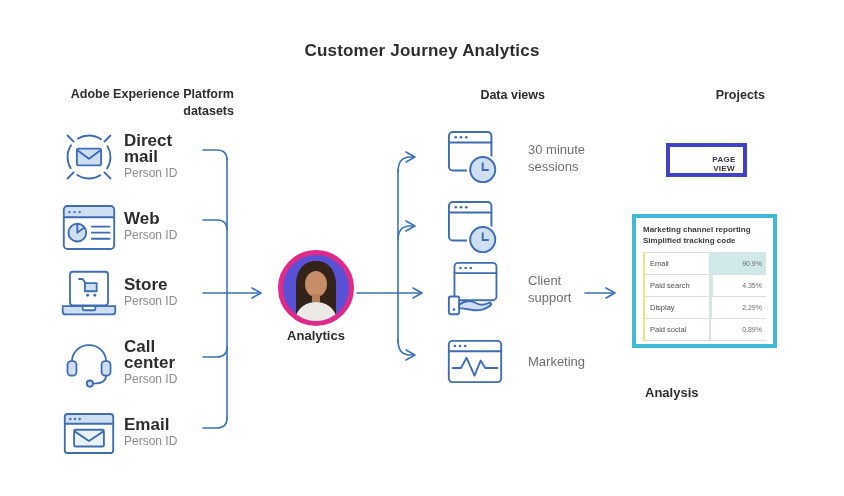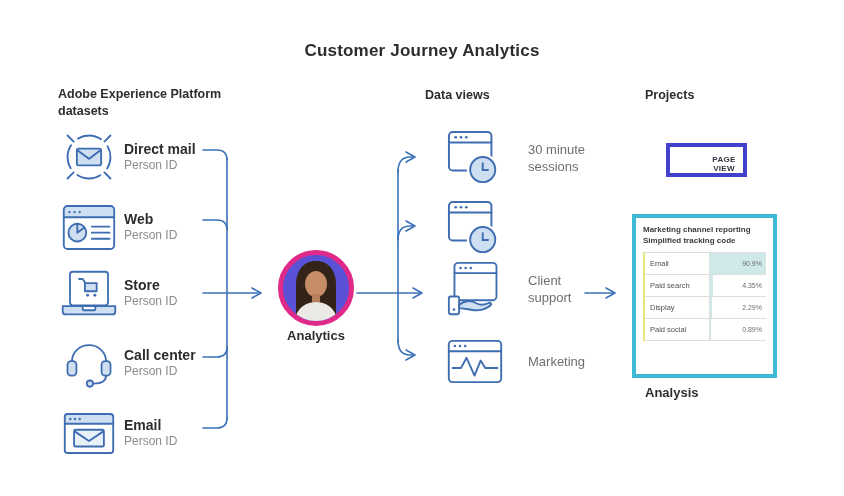--- a/index.html
+++ b/index.html
@@ -4,30 +4,30 @@
 <style>
   * { margin:0; padding:0; box-sizing:border-box; }
   html,body { background:#ffffff; }
   body { font-family:"Liberation Sans","DejaVu Sans",sans-serif; }
   .canvas { position:relative; width:844px; height:496px; background:#fff; overflow:hidden;border-radius:18px; }
 
   .page-title { position:absolute; left:0; right:0; top:41px; text-align:center;
     font-size:17px; font-weight:bold; color:#2d2d2d; letter-spacing:.2px; }
 
   .col-header { position:absolute; font-size:12.5px; font-weight:bold; color:#2d2d2d;
-    text-align:left; line-height:17px; }
+    text-align:right; line-height:17px; }
   #hdr-datasets { left:58px; top:86px; width:176px; }
   #hdr-dataviews { left:425px; top:87px; width:120px; }
   #hdr-projects { left:645px; top:87px; width:120px; }
 
   
   .ds-item { position:absolute; left:60px; width:150px; height:62px; display:flex; align-items:center; }
   .ds-icon { width:58px; height:58px; flex:0 0 58px; display:flex; align-items:center; justify-content:center; }
   .ds-text { margin-left:6px; line-height:16px; }
-  .ds-label { font-size:14px; font-weight:bold; color:#2d2d2d; }
+  .ds-label { font-size:17px; font-weight:bold; color:#2d2d2d; }
   .ds-sub { font-size:12px; color:#8c8c8c; }
 
   
   .dv-item { position:absolute; left:446px; display:flex; align-items:center; }
   .dv-icon { width:58px; height:58px; flex:0 0 58px; display:flex; align-items:center; justify-content:center; }
   .dv-label { margin-left:24px; width:72px; font-size:13px; color:#6f6f6f; line-height:17px; }
 
   
   .avatar { position:absolute; left:278px; top:250px; width:76px; height:76px;
     border-radius:50%; border:5px solid #e02a8a; background:#5a52d6; overflow:hidden; }
@@ -37,21 +37,21 @@
 
   
   .card { position:absolute; background:#fff; }
   .card-pageview { left:666px; top:143px; width:81px; height:34px; border:4px solid #4340c9; z-index:1; text-align:center; }
   .card-pageview .card-cap { margin-top:8px; }
   .card-revenue { left:645px; top:167px; width:115px; height:58px; border:4px solid #e2357f; z-index:2; text-align:center; overflow:hidden; }
   .card-revenue .card-cap { margin-top:9px; }
   .card-cap { font-size:8px; font-weight:bold; color:#33333f; letter-spacing:.3px;padding-left:35px; }
   .big-value { font-size:24px; color:#96969e; letter-spacing:.5px; margin-top:1px; }
 
-  .card-analysis { left:632px; top:214px; width:145px; height:164px; border:4px solid #3fb9d5; z-index:3; padding:7px 7px 12px 7px; }
+  .card-analysis { left:632px; top:214px; width:145px; height:134px; border:4px solid #3fb9d5; z-index:3; padding:7px 7px 12px 7px; }
   .an-title { font-size:8px; font-weight:bold; color:#3b3b3b; line-height:10.5px; }
   .an-table { margin-top:6px; border-top:1px solid #ddd; border-left:2px solid #e6e87f; }
   .an-row { display:flex; height:22px; border-bottom:1px solid #ddd; align-items:stretch; }
   .an-name { width:53%; font-size:7.5px; color:#4f4f4f; display:flex; align-items:center; padding-left:5px; }
   .an-valcell { flex:1; position:relative; border-left:1px solid #ddd; display:flex; align-items:center; justify-content:flex-end; }
   .an-bar { position:absolute; left:0; top:0; bottom:0; background:#cfe9e9; }
   .an-val { position:relative; font-size:7px; color:#6e6e6e; padding-right:4px; }
 
   .analysis-label { position:absolute; left:645px; top:385px; width:120px; text-align:left;
     font-size:13px; font-weight:bold; color:#2d2d2d; }

